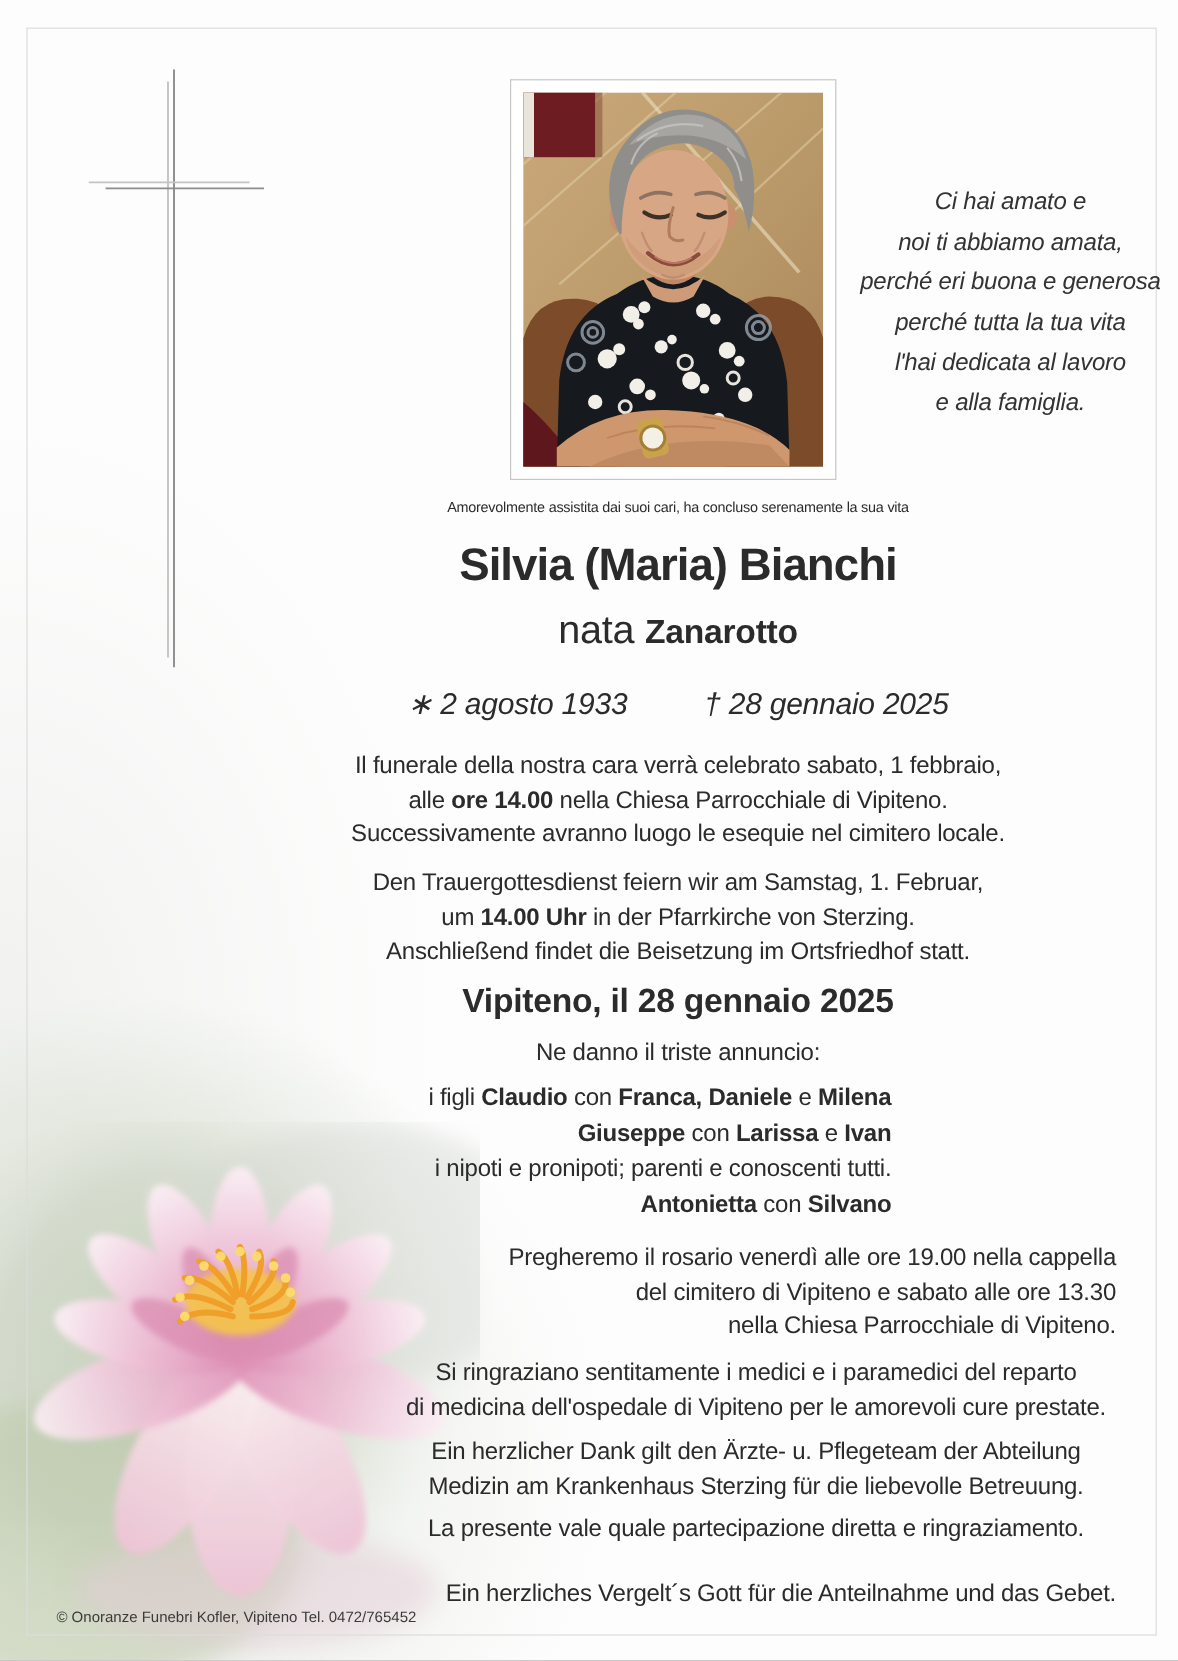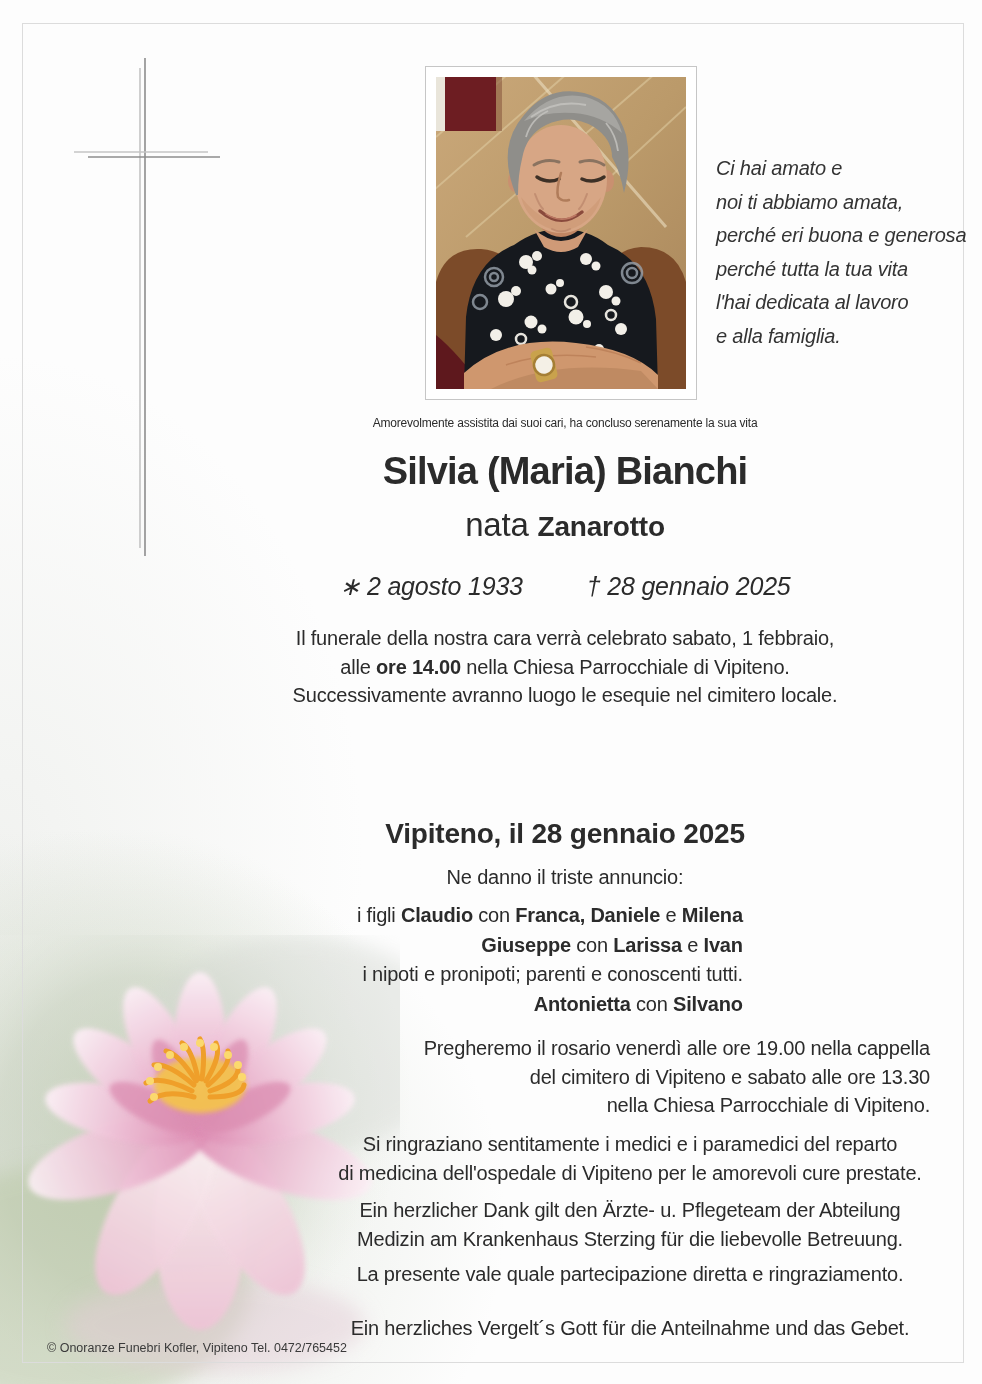--- a/index.html
+++ b/index.html
@@ -29,21 +29,21 @@
     background:#fff;
     border:1px solid #c6c6c6;
     padding:10px;
     line-height:0;
   }
   .poem{
     left:716px;top:152px;width:252px;
     font-style:italic;
     font-size:20px;line-height:33.5px;
     color:#333;
-    text-align:left;
+    text-align:center;
   }
   .col{left:165px;width:800px;text-align:center;}
   .low{left:330px;width:600px;text-align:center;}
   .nowrap{white-space:nowrap;}
   .intro{top:416px;font-size:12px;}
   .name{top:450px;font-size:38px;font-weight:700;letter-spacing:-0.8px;}
   .nee{top:506px;font-size:33px;}
   .nee b{font-size:28px;font-weight:700;}
   .dates{top:572px;font-size:25px;font-style:italic;}
   .dates .death{margin-left:64px;}
@@ -52,21 +52,21 @@
   .funeral-de{top:722px;}
   .place-date{top:818px;font-size:28px;font-weight:700;}
   .announce{top:866px;font-size:20px;}
   .family{left:357px;top:901px;text-align:right;font-size:20px;line-height:29.5px;}
   .family .indent{padding-left:52px;}
   .family b{font-weight:700;}
   .rosary{top:1034px;text-align:right;}
   .thanks-it{top:1130px;}
   .thanks-de{top:1196px;}
   .participation{top:1260px;}
-  .final-de{top:1314px;}
+  .final-de{top:1314px;text-align:right;}
   .footer{left:47px;top:1341px;font-size:12.5px;color:#3a3a3a;letter-spacing:0;}
   .flower{left:0;top:935px;pointer-events:none;}
   b{font-weight:700;}
 </style>
 </head>
 <body>
 
 <div class="page">
 
   <svg class="abs flower" width="400" height="450" viewBox="0 0 400 450" aria-hidden="true">
@@ -270,20 +270,25 @@
   <div class="abs col dates nowrap">
     <span class="birth">∗ 2 agosto 1933</span><span class="death">† 28 gennaio 2025</span>
   </div>
 
   <div class="abs col body-par funeral-it">
     <div class="nowrap">Il funerale della nostra cara verrà celebrato sabato, 1 febbraio,</div>
     <div class="nowrap"><span>alle </span><b>ore 14.00</b><span> nella Chiesa Parrocchiale di Vipiteno.</span></div>
     <div class="nowrap">Successivamente avranno luogo le esequie nel cimitero locale.</div>
   </div>
 
+  <div class="abs col body-par funeral-de">
+    <div class="nowrap">Den Trauergottesdienst feiern wir am Samstag, 1. Februar,</div>
+    <div class="nowrap"><span>um </span><b>14.00 Uhr</b><span> in der Pfarrkirche von Sterzing.</span></div>
+    <div class="nowrap">Anschließend findet die Beisetzung im Ortsfriedhof statt.</div>
+  </div>
 
   <div class="abs col place-date nowrap">Vipiteno, il 28 gennaio 2025</div>
 
   <div class="abs col announce nowrap">Ne danno il triste annuncio:</div>
 
   <div class="abs family">
     <div class="nowrap"><span>i figli </span><b>Claudio</b><span> con </span><b>Franca, Daniele</b><span> e </span><b>Milena</b></div>
     <div class="nowrap indent"><b>Giuseppe</b><span> con </span><b>Larissa</b><span> e </span><b>Ivan</b></div>
     <div class="nowrap">i nipoti e pronipoti; parenti e conoscenti tutti.</div>
     <div class="nowrap indent"><b>Antonietta</b><span> con </span><b>Silvano</b></div>

